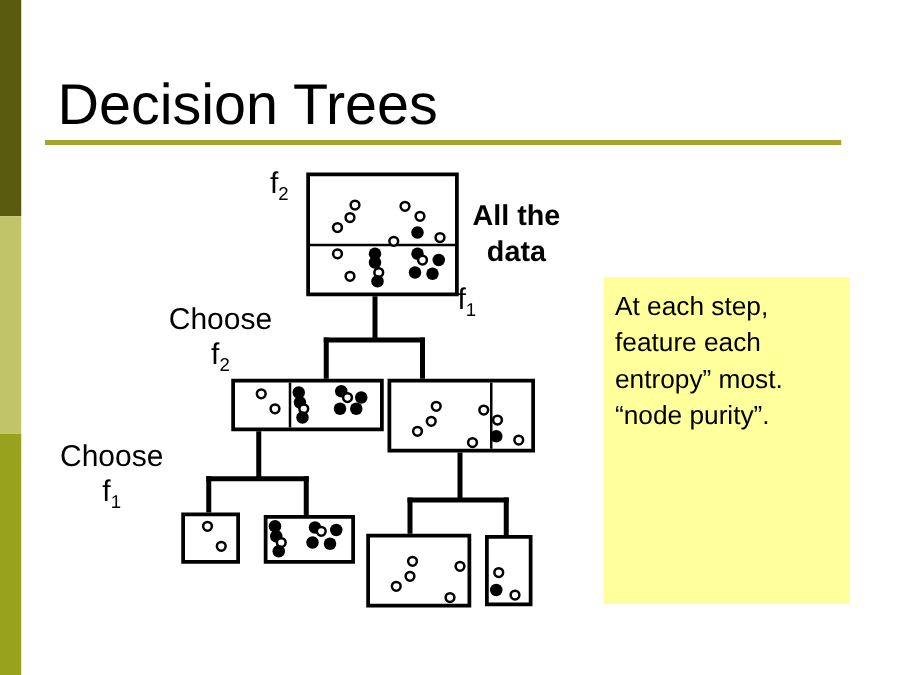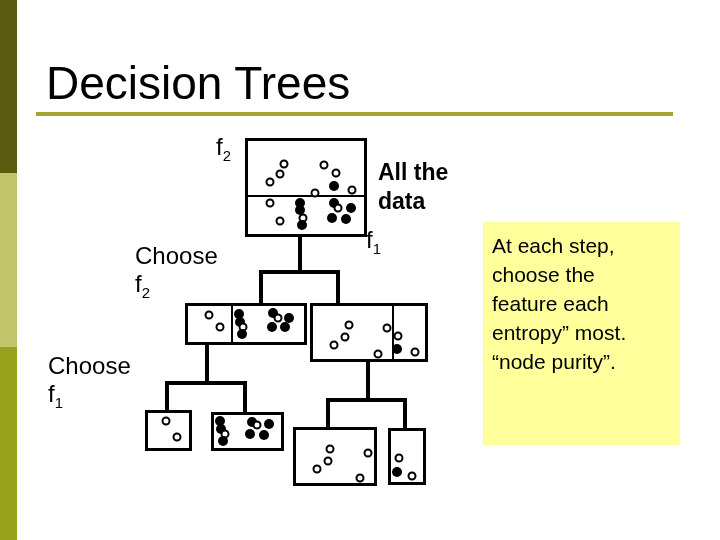--- a/index.html
+++ b/index.html
@@ -20,26 +20,26 @@
   .stage{position:absolute;inset:0;}
   .node-box{position:absolute;background:#fff;border:3px solid #000;box-sizing:border-box;}
   .divider-h{position:absolute;left:0;width:100%;height:2px;background:#000;}
   .divider-v{position:absolute;top:0;height:100%;width:2px;background:#000;}
   .conn{position:absolute;background:#000;}
   .pt{position:absolute;transform:translate(-50%,-50%);border-radius:50%;box-sizing:border-box;}
   .po{width:9px;height:9px;background:#fff;border:2px solid #000;}
   .pf{width:10px;height:10px;background:#000;}
 
   
-  .lbl{position:absolute;color:#000;font-size:24px;line-height:28px;white-space:nowrap;}
+  .lbl{position:absolute;color:#000;font-size:24px;line-height:28px;white-space:nowrap;text-align:center;}
   .lbl sub{font-size:0.62em;line-height:0;}
   .all-data{font-size:23px;line-height:29px;}
 
   
-  .note{position:absolute;left:483px;top:222px;width:197px;height:223px;
+  .note{position:absolute;left:483px;top:222px;width:197px;height:261px;
         box-sizing:border-box;padding:9px 4px 0 9px;}
   .note-line{font-size:21px;line-height:29px;color:#000;white-space:nowrap;}
 </style>
 </head>
 <body>
 
 <div class="slide">
 
   <div class="accent-bar">
     <div class="accent-seg" style="top: 0px; height: 173px; background: rgb(91, 91, 16);"></div>
@@ -153,19 +153,18 @@
     <div><span>f</span><sub>2</sub></div>
   </div>
 
   <div class="lbl" style="left:48px;top:352px;">
     <div>Choose</div>
     <div><span>f</span><sub>1</sub></div>
   </div>
 
   <div class="note" style="background: rgb(255, 255, 156);">
     <div class="note-line">At each step,</div>
-    <div class="note-line">choose the</div>
     <div class="note-line">feature each</div>
     <div class="note-line">entropy” most.</div>
     <div class="note-line">“node purity”.</div>
   </div>
 
 </div>
 
 </body></html>

